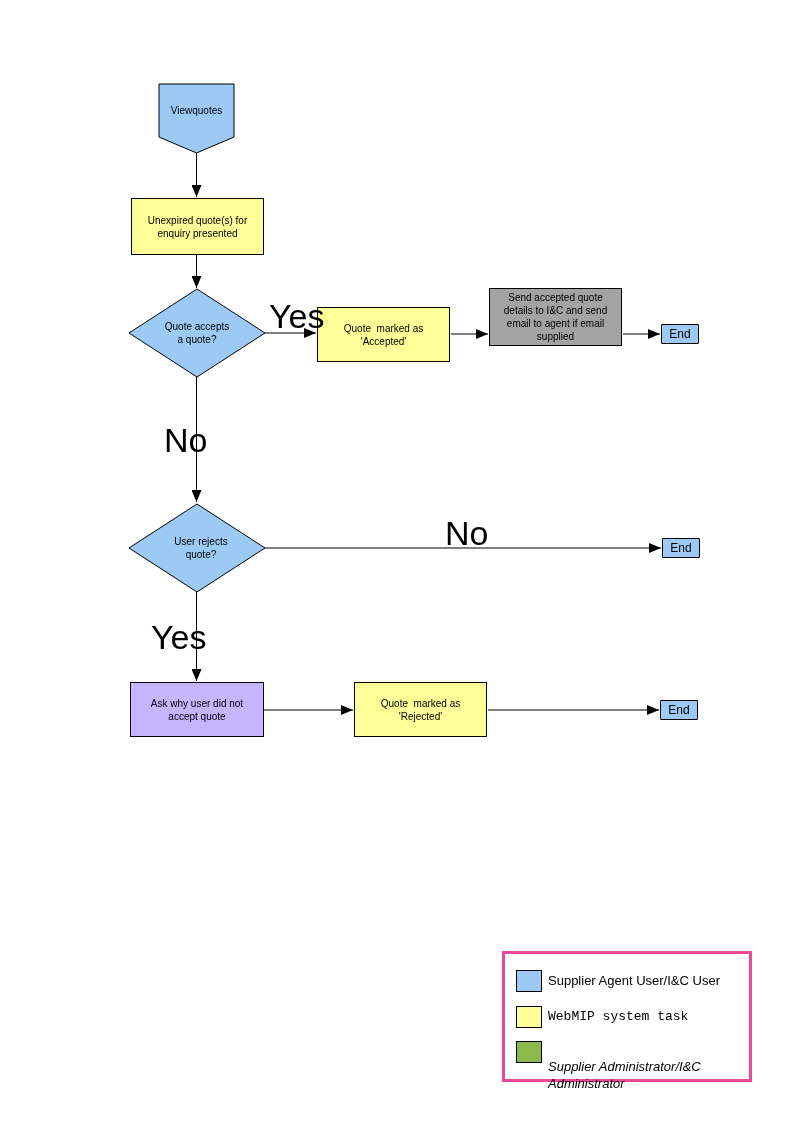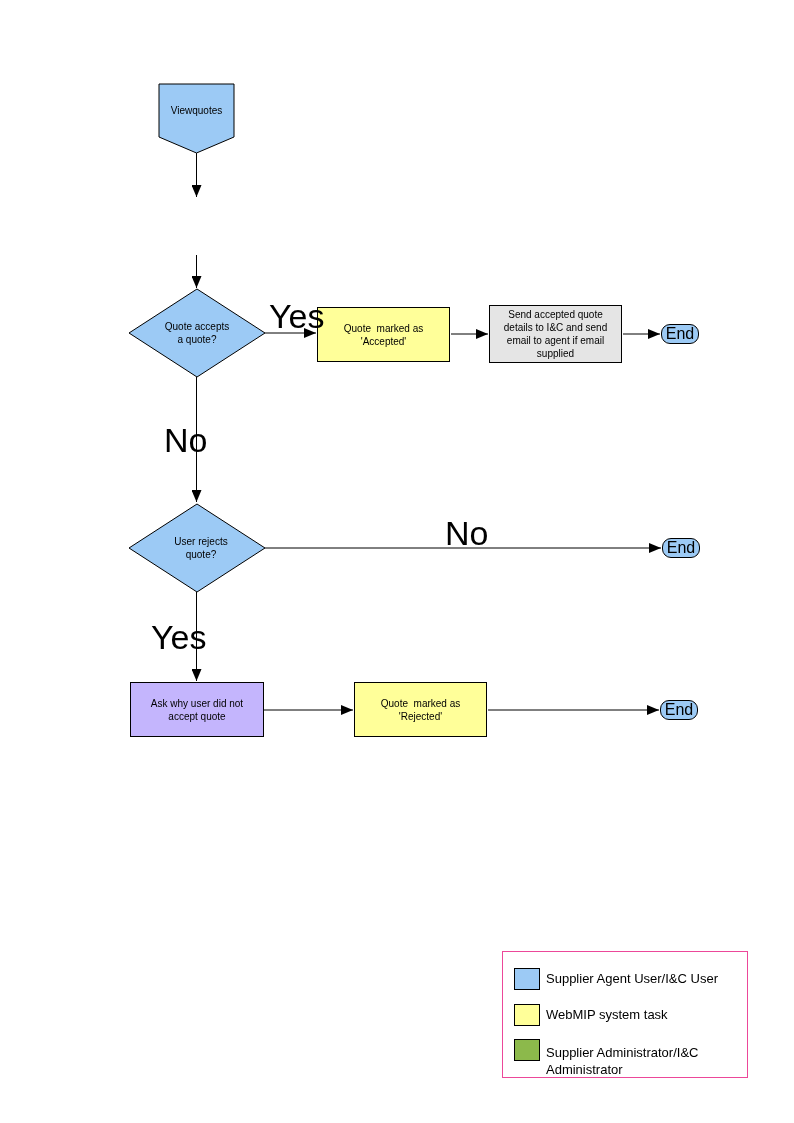--- a/index.html
+++ b/index.html
@@ -4,25 +4,25 @@
 <style>
   html,body{margin:0;padding:0;background:#ffffff;}
   .page{position:relative;width:794px;height:1123px;background:#ffffff;overflow:hidden;
         font-family:"Liberation Sans",sans-serif;color:#000;}
   .layer{position:absolute;left:0;top:0;}
   .shape{stroke:#000000;stroke-width:1;}
   .edge{stroke:#000000;stroke-width:1;}
   .node{position:absolute;display:flex;align-items:center;justify-content:center;
         text-align:center;font-size:10px;line-height:13px;white-space:pre-wrap;}
   .task{border:1px solid #000;}
-  .endnode{position:absolute;width:36px;height:18px;border:1px solid #000;border-radius:9px;
-           display:flex;align-items:center;justify-content:center;font-size:16px;}
+  .endnode{position:absolute;width:36px;height:18px;border:1px solid #000;border-radius:1px;
+           display:flex;align-items:center;justify-content:center;font-size:12px;}
   .big{position:absolute;font-size:34px;line-height:26px;}
   .legend{position:absolute;left:502px;top:951px;width:244px;height:125px;
-          border:1px solid #ec4899;background:#fff;}
+          border:3px solid #ec4899;background:#fff;}
   .swatch{position:absolute;left:11px;width:24px;height:20px;border:1px solid #000;}
   .legend-label{position:absolute;left:43px;font-size:13px;line-height:17px;white-space:pre-wrap;}
 </style>
 </head>
 <body>
 
 <div class="page">
 
   <svg class="layer" width="794" height="1123" viewBox="0 0 794 1123">
     <defs>
@@ -42,28 +42,30 @@
     <line class="edge" x1="623" y1="334" x2="660" y2="334" marker-end="url(#arrow)"></line>
     <line class="edge" x1="196.5" y1="377" x2="196.5" y2="502" marker-end="url(#arrow)"></line>
     <line class="edge" x1="265" y1="548" x2="661" y2="548" marker-end="url(#arrow)"></line>
     <line class="edge" x1="196.5" y1="592" x2="196.5" y2="681" marker-end="url(#arrow)"></line>
     <line class="edge" x1="264" y1="710" x2="353" y2="710" marker-end="url(#arrow)"></line>
     <line class="edge" x1="488" y1="710" x2="659" y2="710" marker-end="url(#arrow)"></line>
   </svg>
 
   <div class="node" style="left:159px;top:84px;width:75px;height:53px;">Viewquotes</div>
 
+  <div class="node task" style="left: 131px; top: 198px; width: 131px; height: 55px; background-color: rgb(255, 255, 153);">Unexpired quote(s) for
+enquiry presented</div>
 
   <div class="node" style="left:129px;top:289px;width:136px;height:88px;">Quote accepts
 a quote?</div>
 
   <div class="node task" style="left: 317px; top: 307px; width: 131px; height: 53px; background-color: rgb(255, 255, 153);">Quote  marked as
 'Accepted'</div>
 
-  <div class="node task" style="left: 489px; top: 305px; width: 131px; height: 56px; background-color: #e5e5e5;">Send accepted quote
+  <div class="node task" style="left: 489px; top: 288px; width: 131px; height: 56px; background-color: #a3a3a3;">Send accepted quote
 details to I&amp;C and send
 email to agent if email
 supplied</div>
 
   <div class="endnode" style="left: 661px; top: 324px; background-color: rgb(156, 202, 245);">End</div>
 
   <div class="node" style="left:133px;top:504px;width:136px;height:88px;">User rejects
 quote?</div>
 
   <div class="endnode" style="left: 662px; top: 538px; background-color: rgb(156, 202, 245);">End</div>
@@ -79,20 +81,20 @@
   <div class="big" style="left:269px;top:303px;">Yes</div>
   <div class="big" style="left:164px;top:427px;">No</div>
   <div class="big" style="left:445px;top:520px;">No</div>
   <div class="big" style="left:151px;top:624px;">Yes</div>
 
   <div class="legend">
     <div class="swatch" style="top: 16px; background-color: rgb(156, 202, 245);"></div>
     <div class="legend-label" style="top:18px;">Supplier Agent User/I&amp;C User</div>
 
     <div class="swatch" style="top: 52px; background-color: rgb(255, 255, 153);"></div>
-    <div class="legend-label" style="top:54px;">WebMIP system task</div>
+    <div class="legend-label" style="top:54px;font-family:Liberation Mono, monospace;">WebMIP system task</div>
 
     <div class="swatch" style="top: 87px; background-color: rgb(140, 185, 75);"></div>
-    <div class="legend-label" style="top:92px;">Supplier Administrator/I&amp;C
+    <div class="legend-label" style="top:104px;font-style:italic;">Supplier Administrator/I&amp;C
 Administrator</div>
   </div>
 
 </div>
 
 </body></html>

